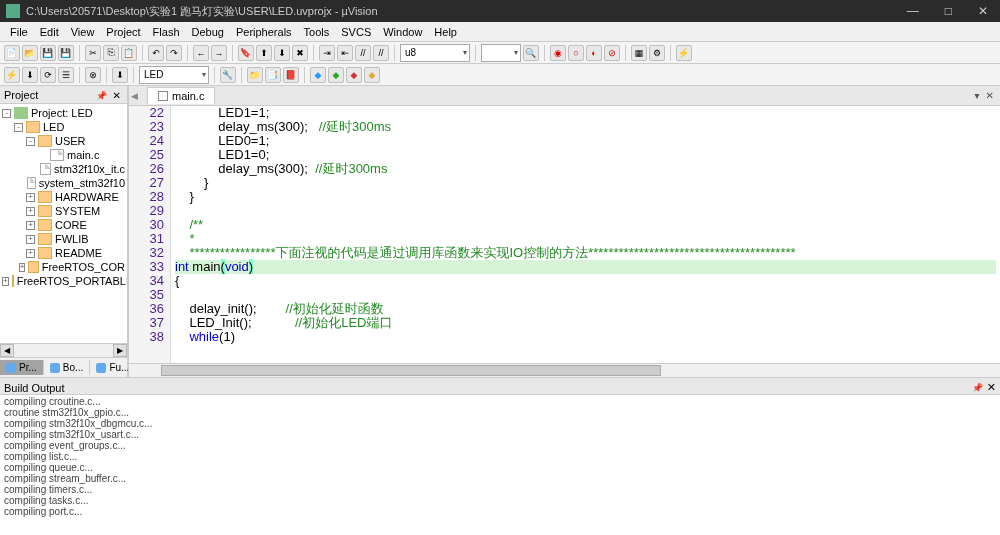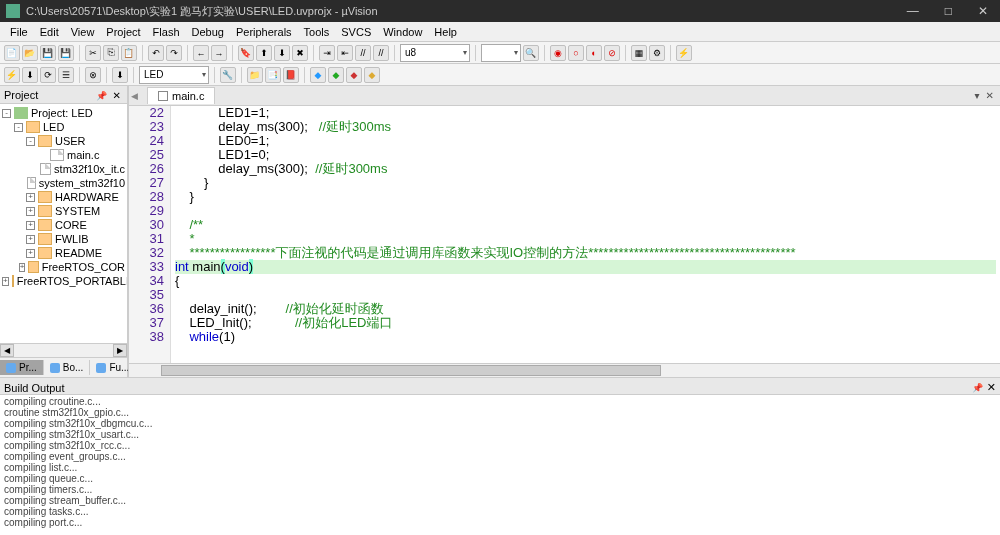--- a/index.html
+++ b/index.html
@@ -320,21 +320,20 @@
   <span>
     <span style="font-size:9px">📌</span>
     <span class="close">✕</span>
   </span>
 </div>
 <div class="build-out" id="buildout">
     <div>compiling croutine.c...</div>
     <div>croutine stm32f10x_gpio.c...</div>
     <div>compiling stm32f10x_dbgmcu.c...</div>
     <div>compiling stm32f10x_usart.c...</div>
-    <div>compiling stm32f10x_rcc.c...</div>
     <div>compiling event_groups.c...</div>
     <div>compiling list.c...</div>
     <div>compiling queue.c...</div>
+    <div>compiling stream_buffer.c...</div>
     <div>compiling timers.c...</div>
-    <div>compiling stream_buffer.c...</div>
     <div>compiling tasks.c...</div>
     <div>compiling port.c...</div>
   </div>
 
 </body></html>

